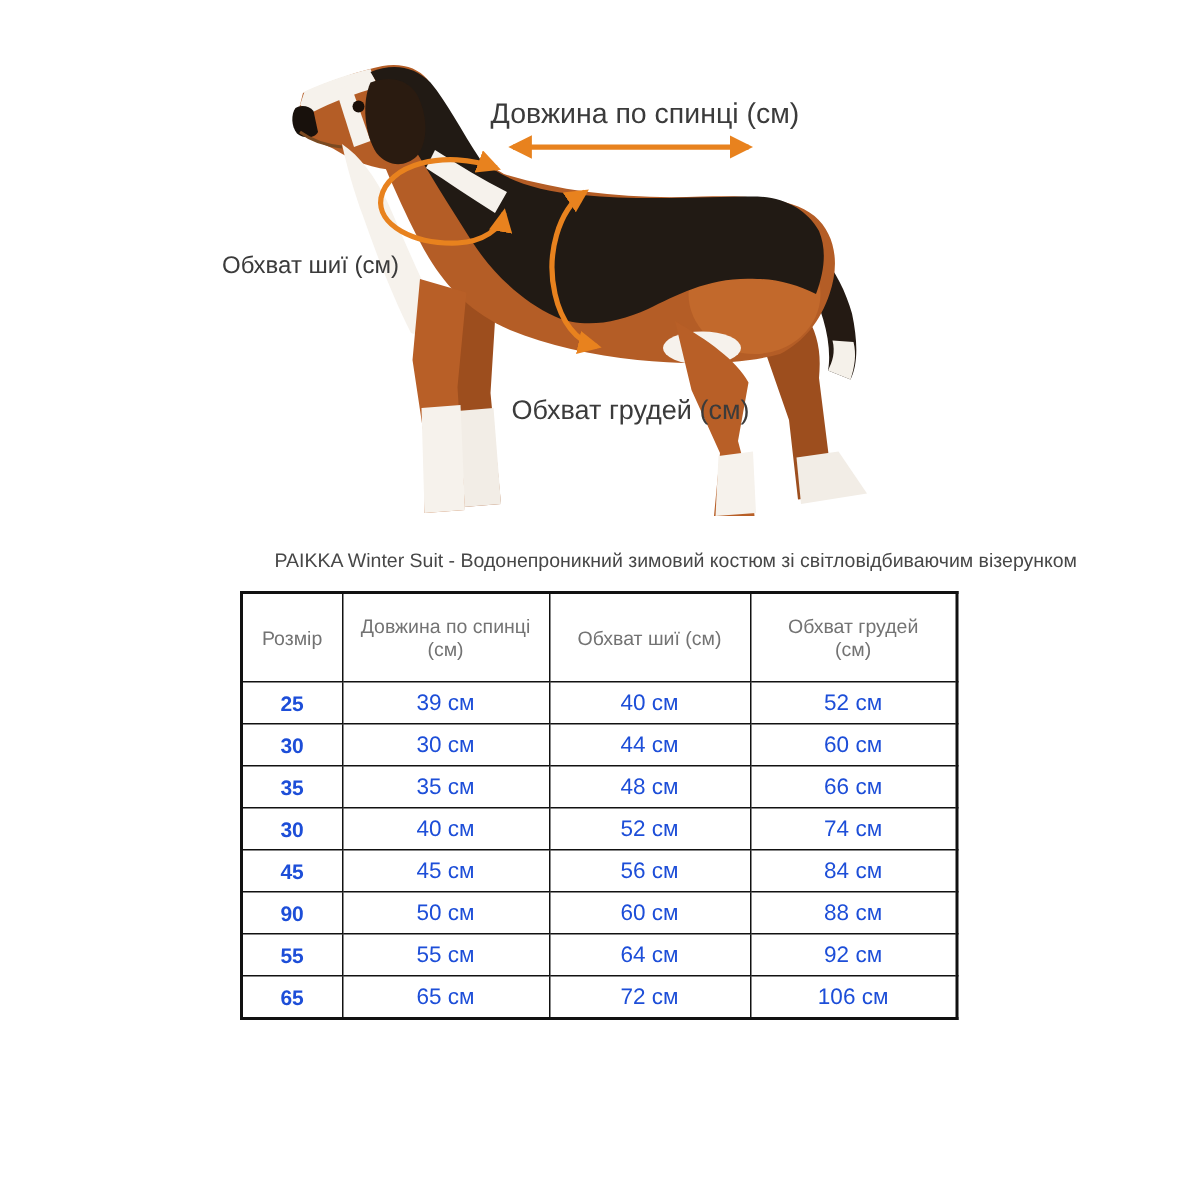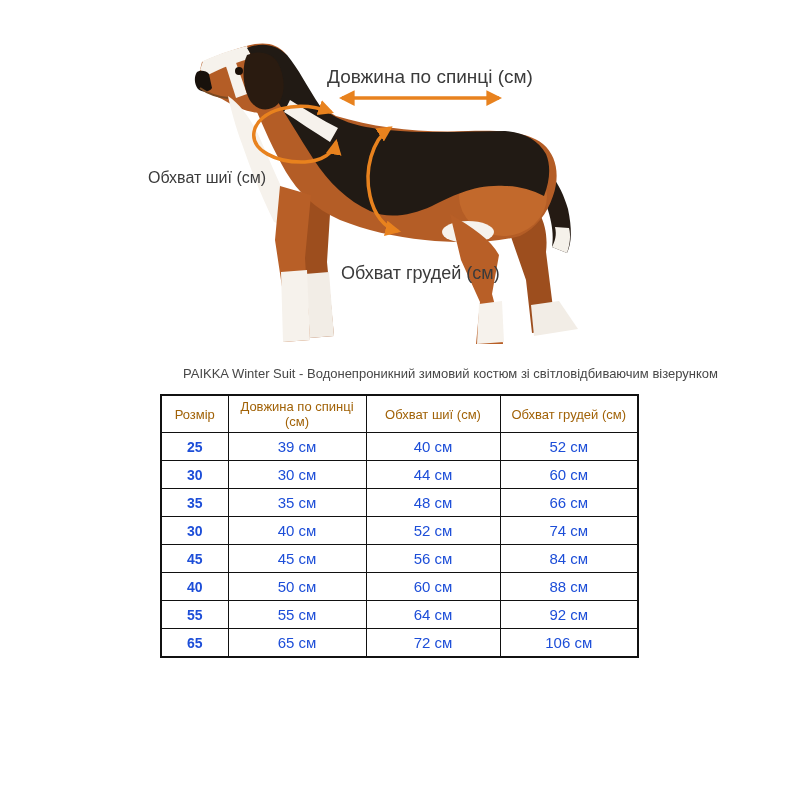--- a/index.html
+++ b/index.html
@@ -6,22 +6,22 @@
   .canvas{position:relative;width:800px;height:692px;background:#ffffff;overflow:hidden;
           font-family:"Liberation Sans", sans-serif;}
   .diagram-svg{position:absolute;left:0;top:0;}
   .diagram-label{position:absolute;color:#3b3b3b;white-space:nowrap;}
   .lbl-back{left:325px;top:66px;width:210px;text-align:center;font-size:19px;}
   .lbl-neck{left:148px;top:169px;font-size:16px;}
   .lbl-chest{left:341px;top:263px;font-size:18px;}
   .product-title{position:absolute;left:163px;top:366px;font-size:13px;color:#474747;white-space:nowrap;margin-left:20px;}
   table.size-table{position:absolute;left:160px;top:394px;width:477px;border-collapse:collapse;
           table-layout:fixed;border:2.5px solid #111;}
-  .size-table th{height:36px;font-size:13px;font-weight:normal;color:#a16207;
-          border:1.5px solid #111;text-align:center;padding:0;}
+  .size-table th{height:36px;font-size:13px;font-weight:normal;color:#737373;
+          border:1.5px solid #111;text-align:center;padding:11px;}
   .size-table td{height:27px;font-size:15px;color:#1d4ed8;border:1.5px solid #111;
           text-align:center;padding:0;}
   .size-table td.size-col{font-weight:bold;font-size:14px;}
   .c0{width:67px}.c1{width:138px}.c2{width:134px}.c3{width:138px}
 </style>
 </head>
 <body>
 
 <div class="canvas">
 
@@ -121,21 +121,21 @@
           <td>52 см</td>
           <td>74 см</td>
         </tr>
         <tr>
           <td class="size-col">45</td>
           <td>45 см</td>
           <td>56 см</td>
           <td>84 см</td>
         </tr>
         <tr>
-          <td class="size-col">40</td>
+          <td class="size-col">90</td>
           <td>50 см</td>
           <td>60 см</td>
           <td>88 см</td>
         </tr>
         <tr>
           <td class="size-col">55</td>
           <td>55 см</td>
           <td>64 см</td>
           <td>92 см</td>
         </tr>

